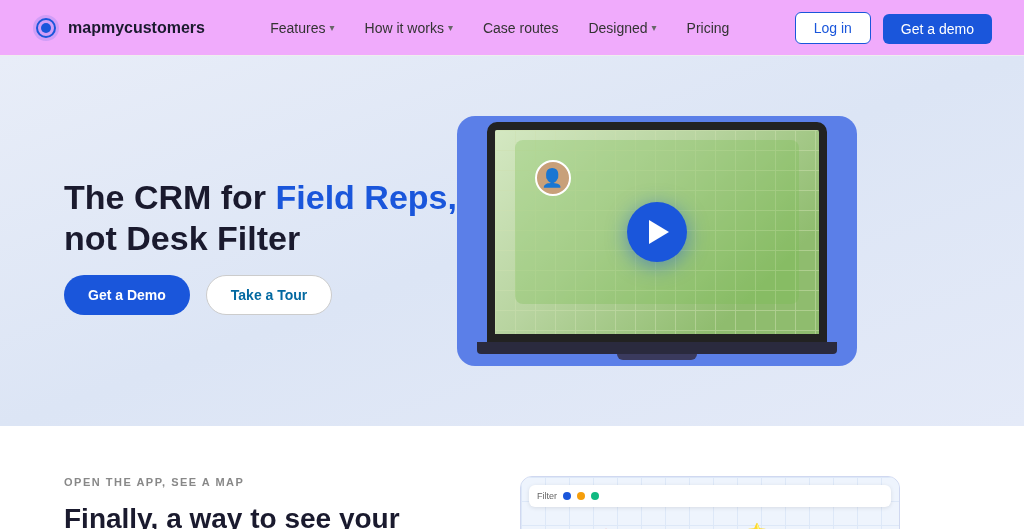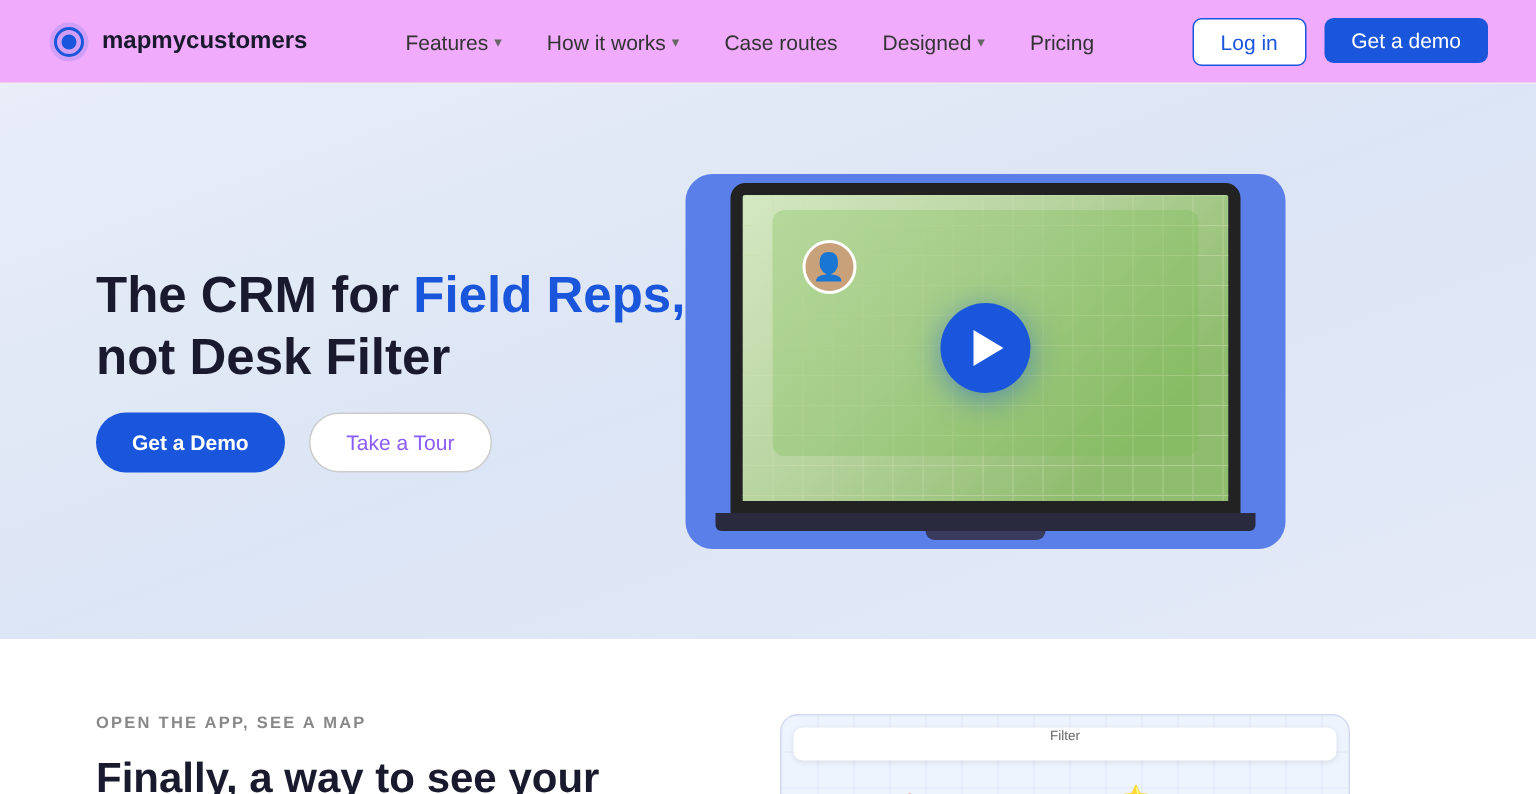--- a/index.html
+++ b/index.html
@@ -10,21 +10,21 @@
       display: flex; align-items: center; justify-content: space-between;
       padding: 0 32px; height: 56px; background: #f0abfc;
       border-bottom: 1px solid #eee; position: relative; z-index: 10;
     }
     .nav-logo { display: flex; align-items: center; gap: 8px; text-decoration: none; }
     .nav-logo-icon { width: 28px; height: 28px; }
     .nav-logo-text { font-size: 16px; font-weight: 700; color: #1a1a2e; }
     .nav-links { display: flex; align-items: center; gap: 30px; }
     .nav-link { font-size: 14px; color: #333; text-decoration: none; display: flex; align-items: center; gap: 4px; cursor: pointer; }
     .chevron { font-size: 10px; color: #666; }
-    .nav-actions { display: flex; align-items: flex-start; gap: 12px; }
+    .nav-actions { display: flex; align-items: flex-end; gap: 12px; }
     .btn-login {
       padding: 7px 18px; border: 1.5px solid #1a56db; border-radius: 6px;
       background: #fff; color: #1a56db; font-size: 14px; font-weight: 500; cursor: pointer;
     }
     .btn-demo {
       padding: 7px 18px; border: none; border-radius: 6px;
       background: #1a56db; color: #fff; font-size: 14px; font-weight: 500; cursor: pointer;
     }
 
     
@@ -37,22 +37,22 @@
     .hero-content { max-width: 440px; }
     .hero-title { font-size: 34px; font-weight: 800; color: #1a1a2e; line-height: 1.2; margin-bottom: 16px; }
     .hero-title-highlight { color: #1a56db; }
     .hero-desc { font-size: 14px; color: #555; line-height: 1.6; margin-bottom: 28px; max-width: 380px; }
     .hero-buttons { display: flex; gap: 16px; align-items: center; }
     .btn-hero-demo {
       padding: 12px 24px; background: #1a56db; color: #fff;
       border: none; border-radius: 24px; font-size: 14px; font-weight: 600; cursor: pointer;
     }
     .btn-hero-tour {
-      padding: 11px 24px; background: #fff; color: #8b5cf6;
-      border: 1.5px solid #ccc; border-radius: 24px; font-size: 14px; font-weight: 400; cursor: pointer;
+      padding: 11px 24px; background: #fff; color: #0369a1;
+      border: 1.5px solid #ccc; border-radius: 24px; font-size: 14px; font-weight: 700; cursor: pointer;
     }
 
     
     .hero-visual { position: relative; width: 400px; height: 260px; flex-shrink: 0; }
     .laptop-wrapper {
       background: #5b7fe8; border-radius: 18px;
       width: 400px; height: 250px;
       display: flex; align-items: center; justify-content: center;
       position: relative; overflow: hidden;
     }
@@ -121,21 +121,20 @@
       background-size: 24px 24px;
       background-color: #eef4fd;
       position: relative;
     }
     .map-pin { position: absolute; font-size: 16px; }
     .map-filter-bar {
       position: absolute; top: 8px; left: 8px; right: 8px;
       background: #fff; border-radius: 6px; height: 22px;
       display: flex; align-items: center; gap: 6px; padding: 0 8px;
       box-shadow: 0 1px 4px rgba(0,0,0,0.1);
-      flex-direction: column;
     }
     .filter-dot { width: 8px; height: 8px; border-radius: 50%; }
   </style>
 </head>
 <body>
 
 <nav>
   <a class="nav-logo" href="#">
     <svg class="nav-logo-icon" viewBox="0 0 28 28" fill="none" xmlns="http://www.w3.org/2000/svg">
       <circle cx="14" cy="14" r="13" fill="#1a56db" opacity="0.15"></circle>

